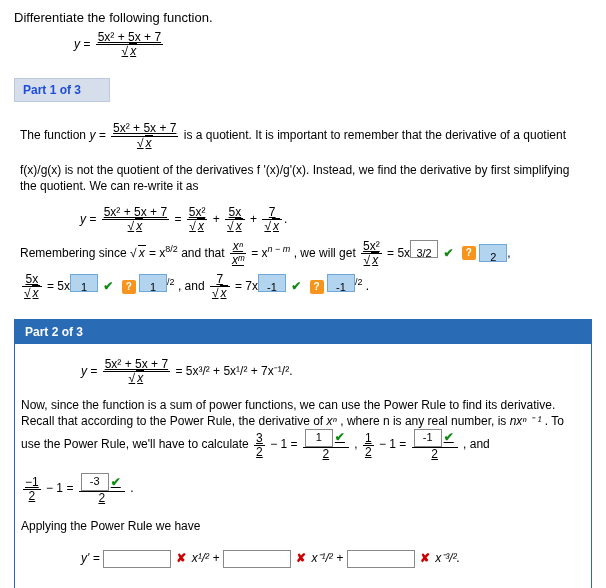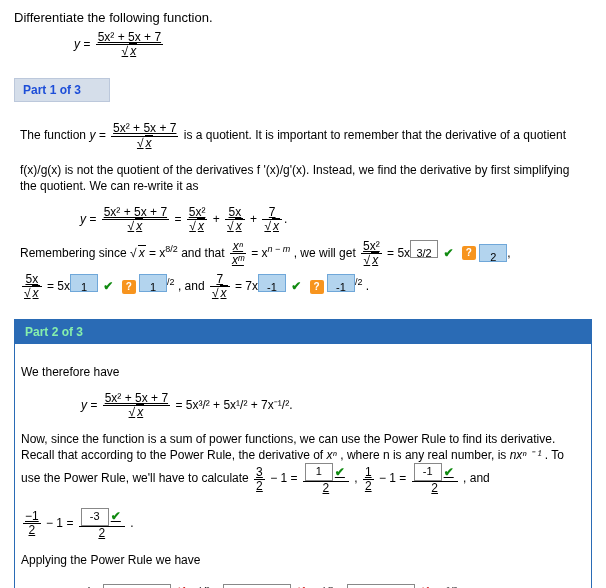--- a/index.html
+++ b/index.html
@@ -16,21 +16,21 @@
   .sqrt { border-top:1px solid #000; padding:0 1px; margin-left:1px;}
   .rad::before { content:"√"; }
   .ital { font-style:italic; }
   .inbox { display:inline-block; border:1px solid #888; min-width:20px; height:14px; padding:1px 3px; font-size:11px; text-align:center; vertical-align:middle; background:#fff;}
   .inbox.blue { background:#b3d4ee; border-color:#6fa7d9;}
   .inbox.wide { min-width:60px;}
   .check { color:#108a10; font-weight:bold; margin:0 2px;}
   .cross { color:#cc0000; font-weight:bold; margin:0 2px;}
   .help-ic { display:inline-block; width:14px; height:14px; background:#f7941e; color:#fff; font-size:10px; font-weight:bold; text-align:center; line-height:14px; border-radius:2px; margin-left:3px; vertical-align:middle;}
   .part2-wrap { border:1px solid #2a6bb5; }
-  .part2-hdr { background:#2a6bb5; color:#86efac; font-weight:bold; font-size:12px; padding:5px 10px;}
+  .part2-hdr { background:#2a6bb5; color:#ffffff; font-weight:bold; font-size:12px; padding:5px 10px;}
   .row { margin:6px 0; line-height:2;}
 </style>
 </head>
 <body>
 <div class="page">
 
 <div>
   <div class="prompt">Differentiate the following function.</div>
   <div class="eq-center">
     <span class="ital">y =</span>
@@ -94,21 +94,20 @@
       <span class="help-ic">?</span>
       <sup><span class="inbox blue">-1</span><span>/2</span></sup>
       <span>.</span>
     </div>
   </div>
 </div>
 
 <div class="part2-wrap">
   <div class="part2-hdr">Part 2 of 3</div>
   <div class="part-body">
-    <p>We therefore have</p>
     <div class="row" style="margin-left:60px;">
       <span class="ital">y = </span>
       <span class="frac"><span class="num">5x² + 5x + 7</span><span class="den"><span class="rad"><span class="sqrt ital">x</span></span></span></span>
       <span> = 5x³/² + 5x¹/² + 7x⁻¹/².</span>
     </div>
 
     <p>
       <span>Now, since the function is a sum of power functions, we can use the Power Rule to find its derivative. Recall that according to the Power Rule, the derivative of </span>
       <span class="ital">xⁿ</span>
       <span>, where n is any real number, is </span>

